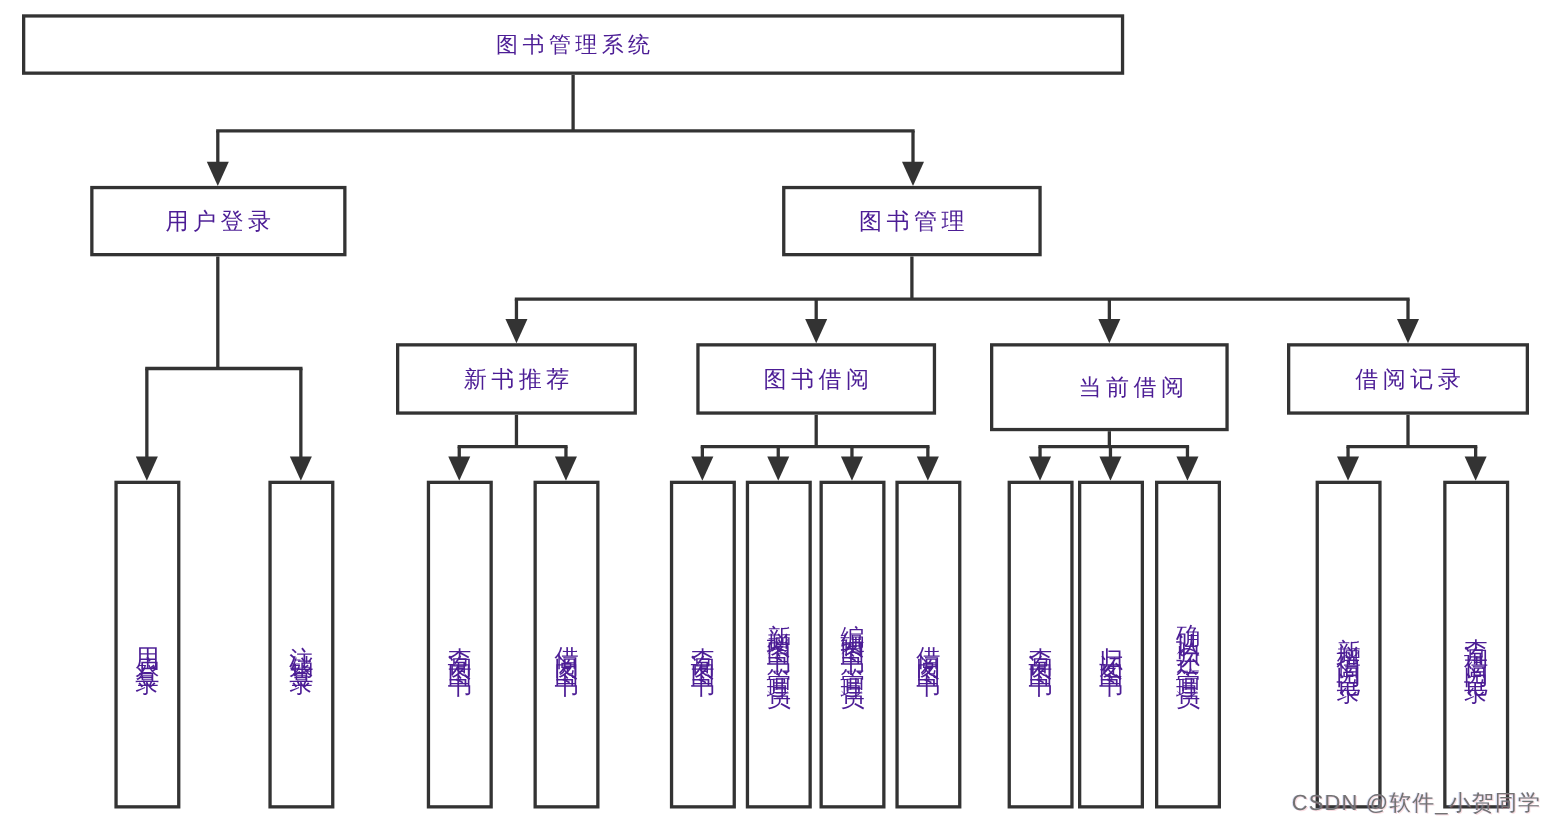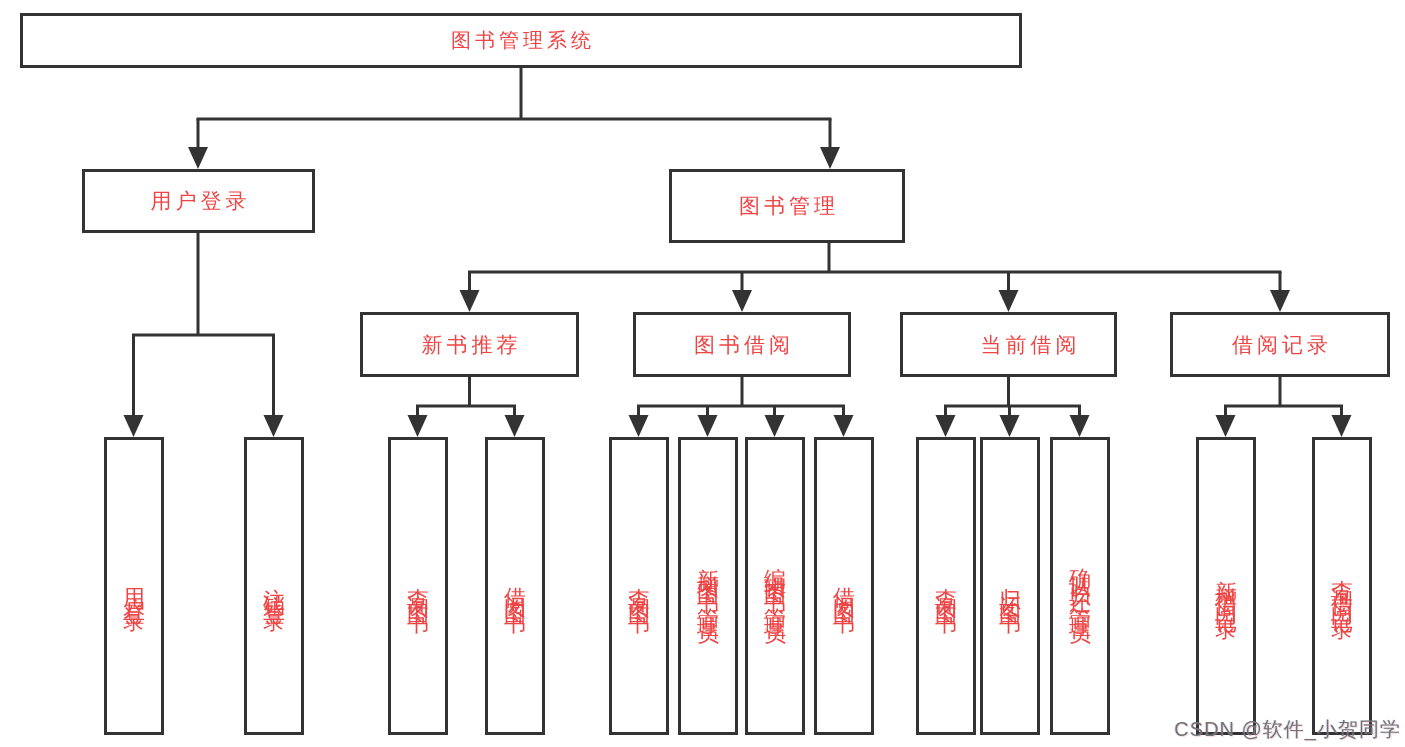--- a/index.html
+++ b/index.html
@@ -13,21 +13,21 @@
   }
   #wires { position: absolute; left: 0; top: 0; width: 1405px; height: 747px; }
   .node {
     position: absolute;
     box-sizing: border-box;
     background: #ffffff;
     border: 3px solid #333333;
     display: flex;
     align-items: center;
     justify-content: center;
-    color: #ef4444;
+    color: #4c1d95;
     text-align: center;
   }
   .hlabel { font-size: 21px; letter-spacing: 4px; text-indent: 4px; white-space: nowrap; }
   .root-label { font-size: 20px; }
   .leaf {
     writing-mode: vertical-rl;
     text-orientation: mixed;
     font-size: 22px;
     letter-spacing: 8px;
     line-height: 1;
@@ -122,25 +122,25 @@
         <polygon points="1225.5,437 1215.5,415 1235.5,415" stroke="none"></polygon>
         <line x1="1341.5" y1="406" x2="1341.5" y2="418"></line>
         <polygon points="1341.5,437 1331.5,415 1351.5,415" stroke="none"></polygon>
       </g>
     </g>
   </svg>
 
   <div class="node hlabel root-label" style="left:20px; top:13px; width:1002px; height:55px;">图书管理系统</div>
 
   <div class="node hlabel" style="left:82px; top:169px; width:233px; height:64px;">用户登录</div>
-  <div class="node hlabel" style="left:669px; top:169px; width:236px; height:74px;">图书管理</div>
+  <div class="node hlabel" style="left:711px; top:169px; width:236px; height:64px;">图书管理</div>
 
   <div class="node hlabel" style="left:633px; top:312px; width:218px; height:65px;">图书借阅</div>
   <div class="node hlabel" style="left:360px; top:312px; width:219px; height:65px;">新书推荐</div>
-  <div class="node hlabel" style="left:900px; top:312px; width:217px; height:65px;padding-left:40px;">当前借阅</div>
+  <div class="node hlabel" style="left:900px; top:312px; width:217px; height:80px;padding-left:40px;">当前借阅</div>
   <div class="node hlabel" style="left:1170px; top:312px; width:220px; height:65px;">借阅记录</div>
 
   <div class="node leaf" style="left:104px; top:437px; width:60px; height:298px;">用户登录</div>
   <div class="node leaf" style="left:244px; top:437px; width:60px; height:298px;">注销登录</div>
 
   <div class="node leaf" style="left:388px; top:437px; width:60px; height:298px;">查询图书</div>
   <div class="node leaf" style="left:485px; top:437px; width:60px; height:298px;">借阅图书</div>
 
   <div class="node leaf" style="left:609px; top:437px; width:60px; height:298px;">查询图书</div>
   <div class="node leaf" style="left:678px; top:437px; width:60px; height:298px;">新增图书（管理员）</div>

